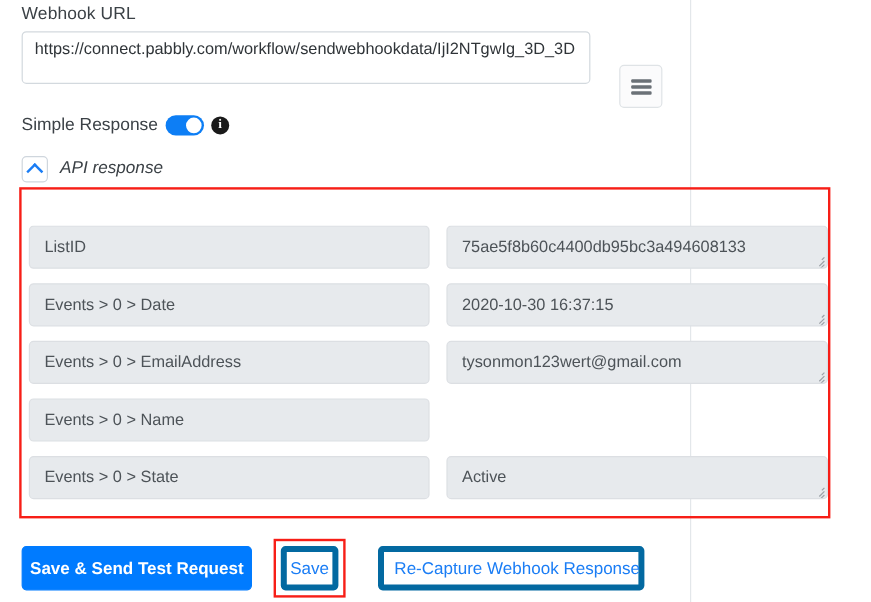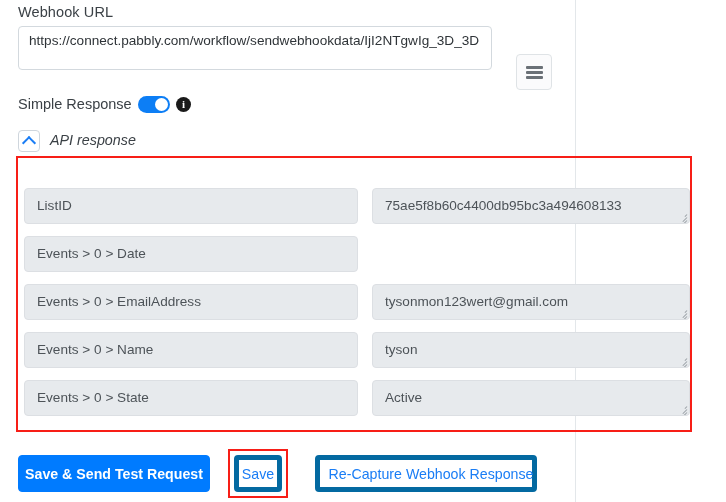--- a/index.html
+++ b/index.html
@@ -303,36 +303,36 @@
       <div class="field-row">
         <div class="field-key">ListID</div>
         <div class="field-val">75ae5f8b60c4400db95bc3a494608133<span class="resize-grip">
             <i></i>
             <i></i>
             <i></i>
           </span></div>
       </div>
       <div class="field-row">
         <div class="field-key">Events &gt; 0 &gt; Date</div>
+        <div class="field-val">2020-10-30 16:37:15<span class="resize-grip">
+            <i></i>
+            <i></i>
+            <i></i>
+          </span></div>
       </div>
       <div class="field-row">
         <div class="field-key">Events &gt; 0 &gt; EmailAddress</div>
         <div class="field-val">tysonmon123wert@gmail.com<span class="resize-grip">
             <i></i>
             <i></i>
             <i></i>
           </span></div>
       </div>
       <div class="field-row">
         <div class="field-key">Events &gt; 0 &gt; Name</div>
-        <div class="field-val">tyson<span class="resize-grip">
-            <i></i>
-            <i></i>
-            <i></i>
-          </span></div>
       </div>
       <div class="field-row">
         <div class="field-key">Events &gt; 0 &gt; State</div>
         <div class="field-val">Active<span class="resize-grip">
             <i></i>
             <i></i>
             <i></i>
           </span></div>
       </div>
     </div>

